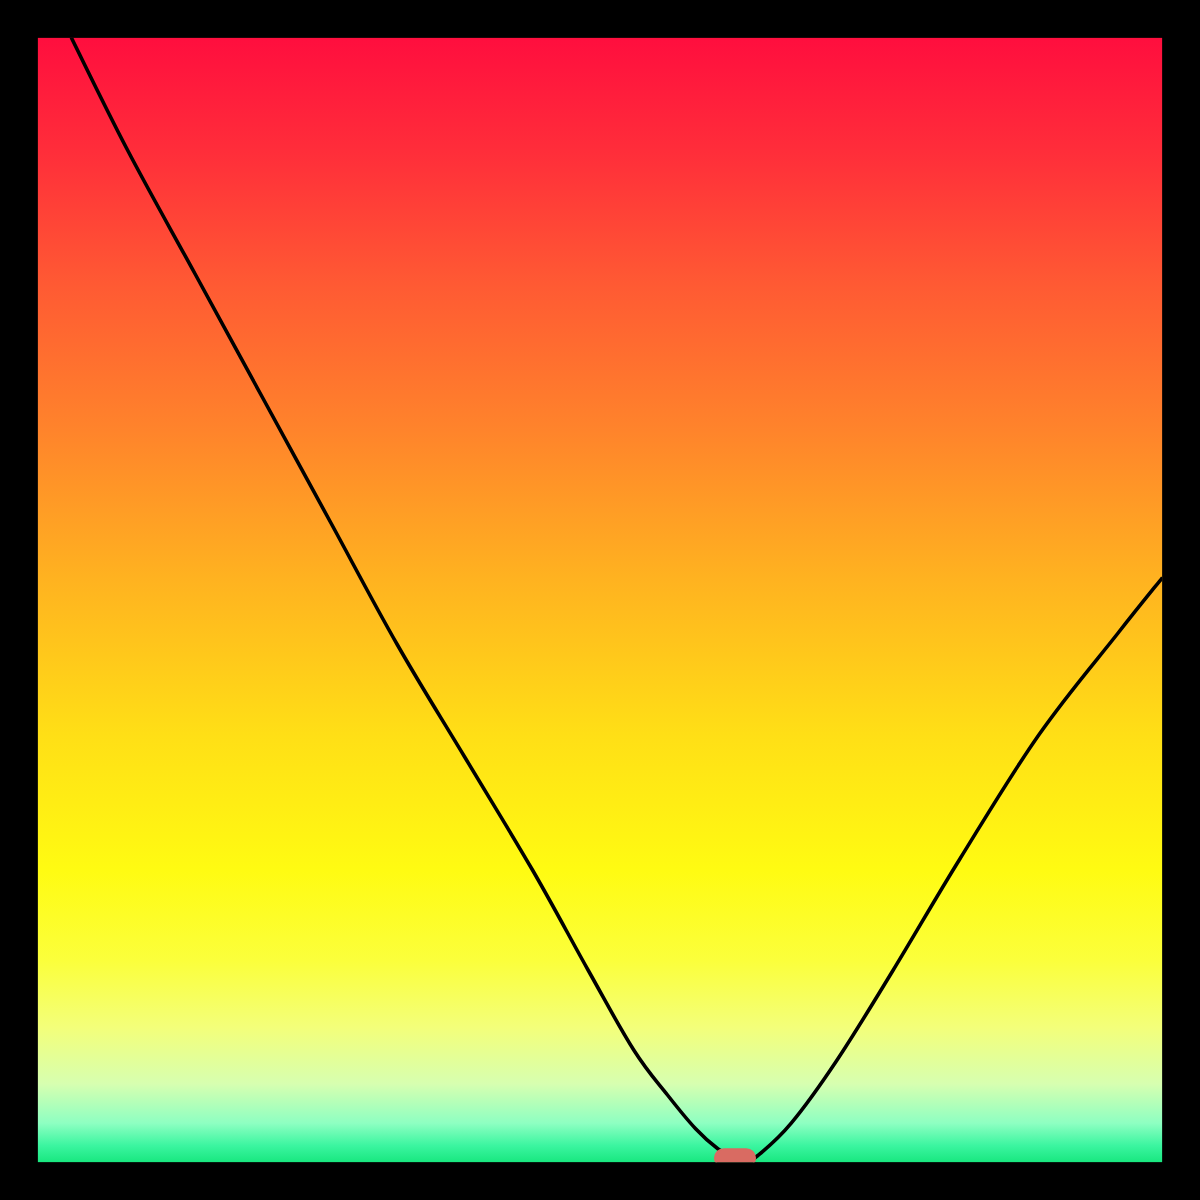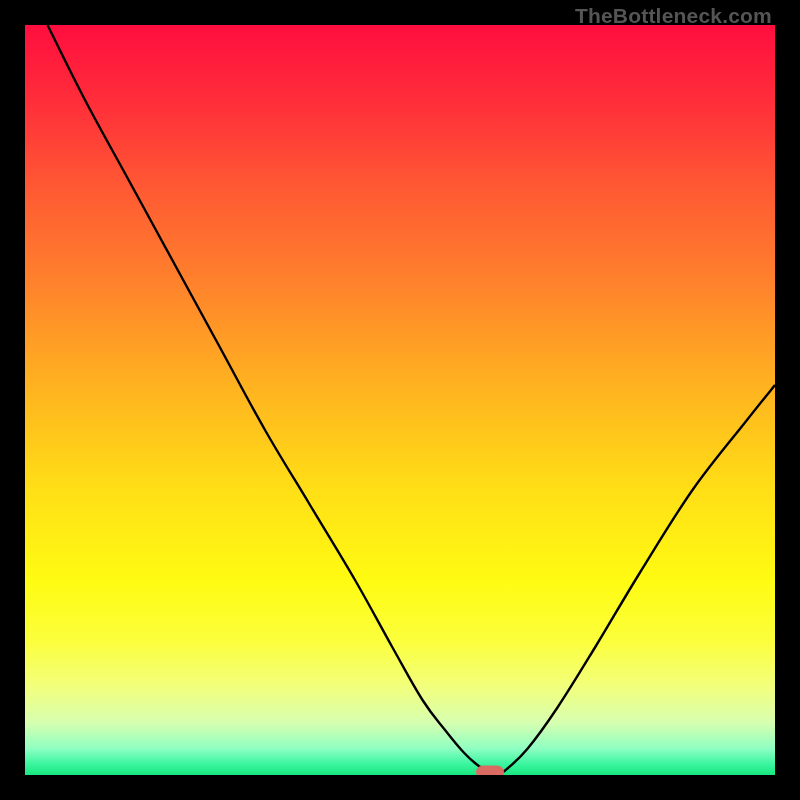--- a/index.html
+++ b/index.html
@@ -74,14 +74,13 @@
             <stop offset="100%" stop-color="#18e77f"></stop>
           </linearGradient>
       </defs>
       <rect x="0" y="0" width="750" height="750" fill="url(#bgGrad)"></rect>
     </svg>
     <svg class="curve-svg" viewBox="0 0 750 750" preserveAspectRatio="none">
       <path id="curvePath" d="M 22.5 0 C 29.25 13.5, 45.15 46.650000000000006, 60 75 C 74.85 103.35, 88.80000000000001 127.80000000000001, 105.00000000000001 157.5 C 121.20000000000002 187.2, 133.8 210.29999999999993, 150 239.99999999999994 C 166.2 269.69999999999993, 178.8 292.80000000000007, 195 322.50000000000006 C 211.2 352.20000000000005, 223.8 376.65000000000003, 240 405 C 256.2 433.34999999999997, 268.8 453, 285 480 C 301.2 507, 315.15 529.35, 330 555 C 344.85 580.65, 355.35 600.9, 367.5 622.5 C 379.65 644.1, 388.05 660.15, 397.5 675 C 406.95 689.85, 412.57500000000005 695.55, 420.00000000000006 705 C 427.42500000000007 714.45, 432.675 721.02, 438.75 727.5 C 444.825 733.98, 449.025 737.49, 453.75 741 C 458.475 744.51, 461.625 745.65, 465 747 C 468.375 748.35, 469.8 748.77, 472.5 748.5 C 475.2 748.23, 474.59999999999997 749.955, 480 745.5 C 485.40000000000003 741.045, 493.05000000000007 735.09, 502.50000000000006 723.75 C 511.95000000000005 712.41, 520.35 700.725, 532.5 682.5 C 544.65 664.275, 555.15 646.8, 570 622.5 C 584.85 598.2, 597.45 575.85, 615 547.5 C 632.55 519.15, 648.6 492, 667.5 465 C 686.4 438, 705.15 416.4, 720 397.5 C 734.85 378.6, 744.6 366.75, 750 360" fill="none" stroke-width="2.4" stroke="#000000"></path>
       <rect id="markerRect" rx="6" ry="6" x="451.5" y="741" width="27.000000000000004" height="12" fill="#d96b62" stroke="#d96b62" stroke-width="1"></rect>
     </svg>
   </div>
-  <div class="watermark">TheBottleneck.com</div>
 </div>
 
 </body></html>

